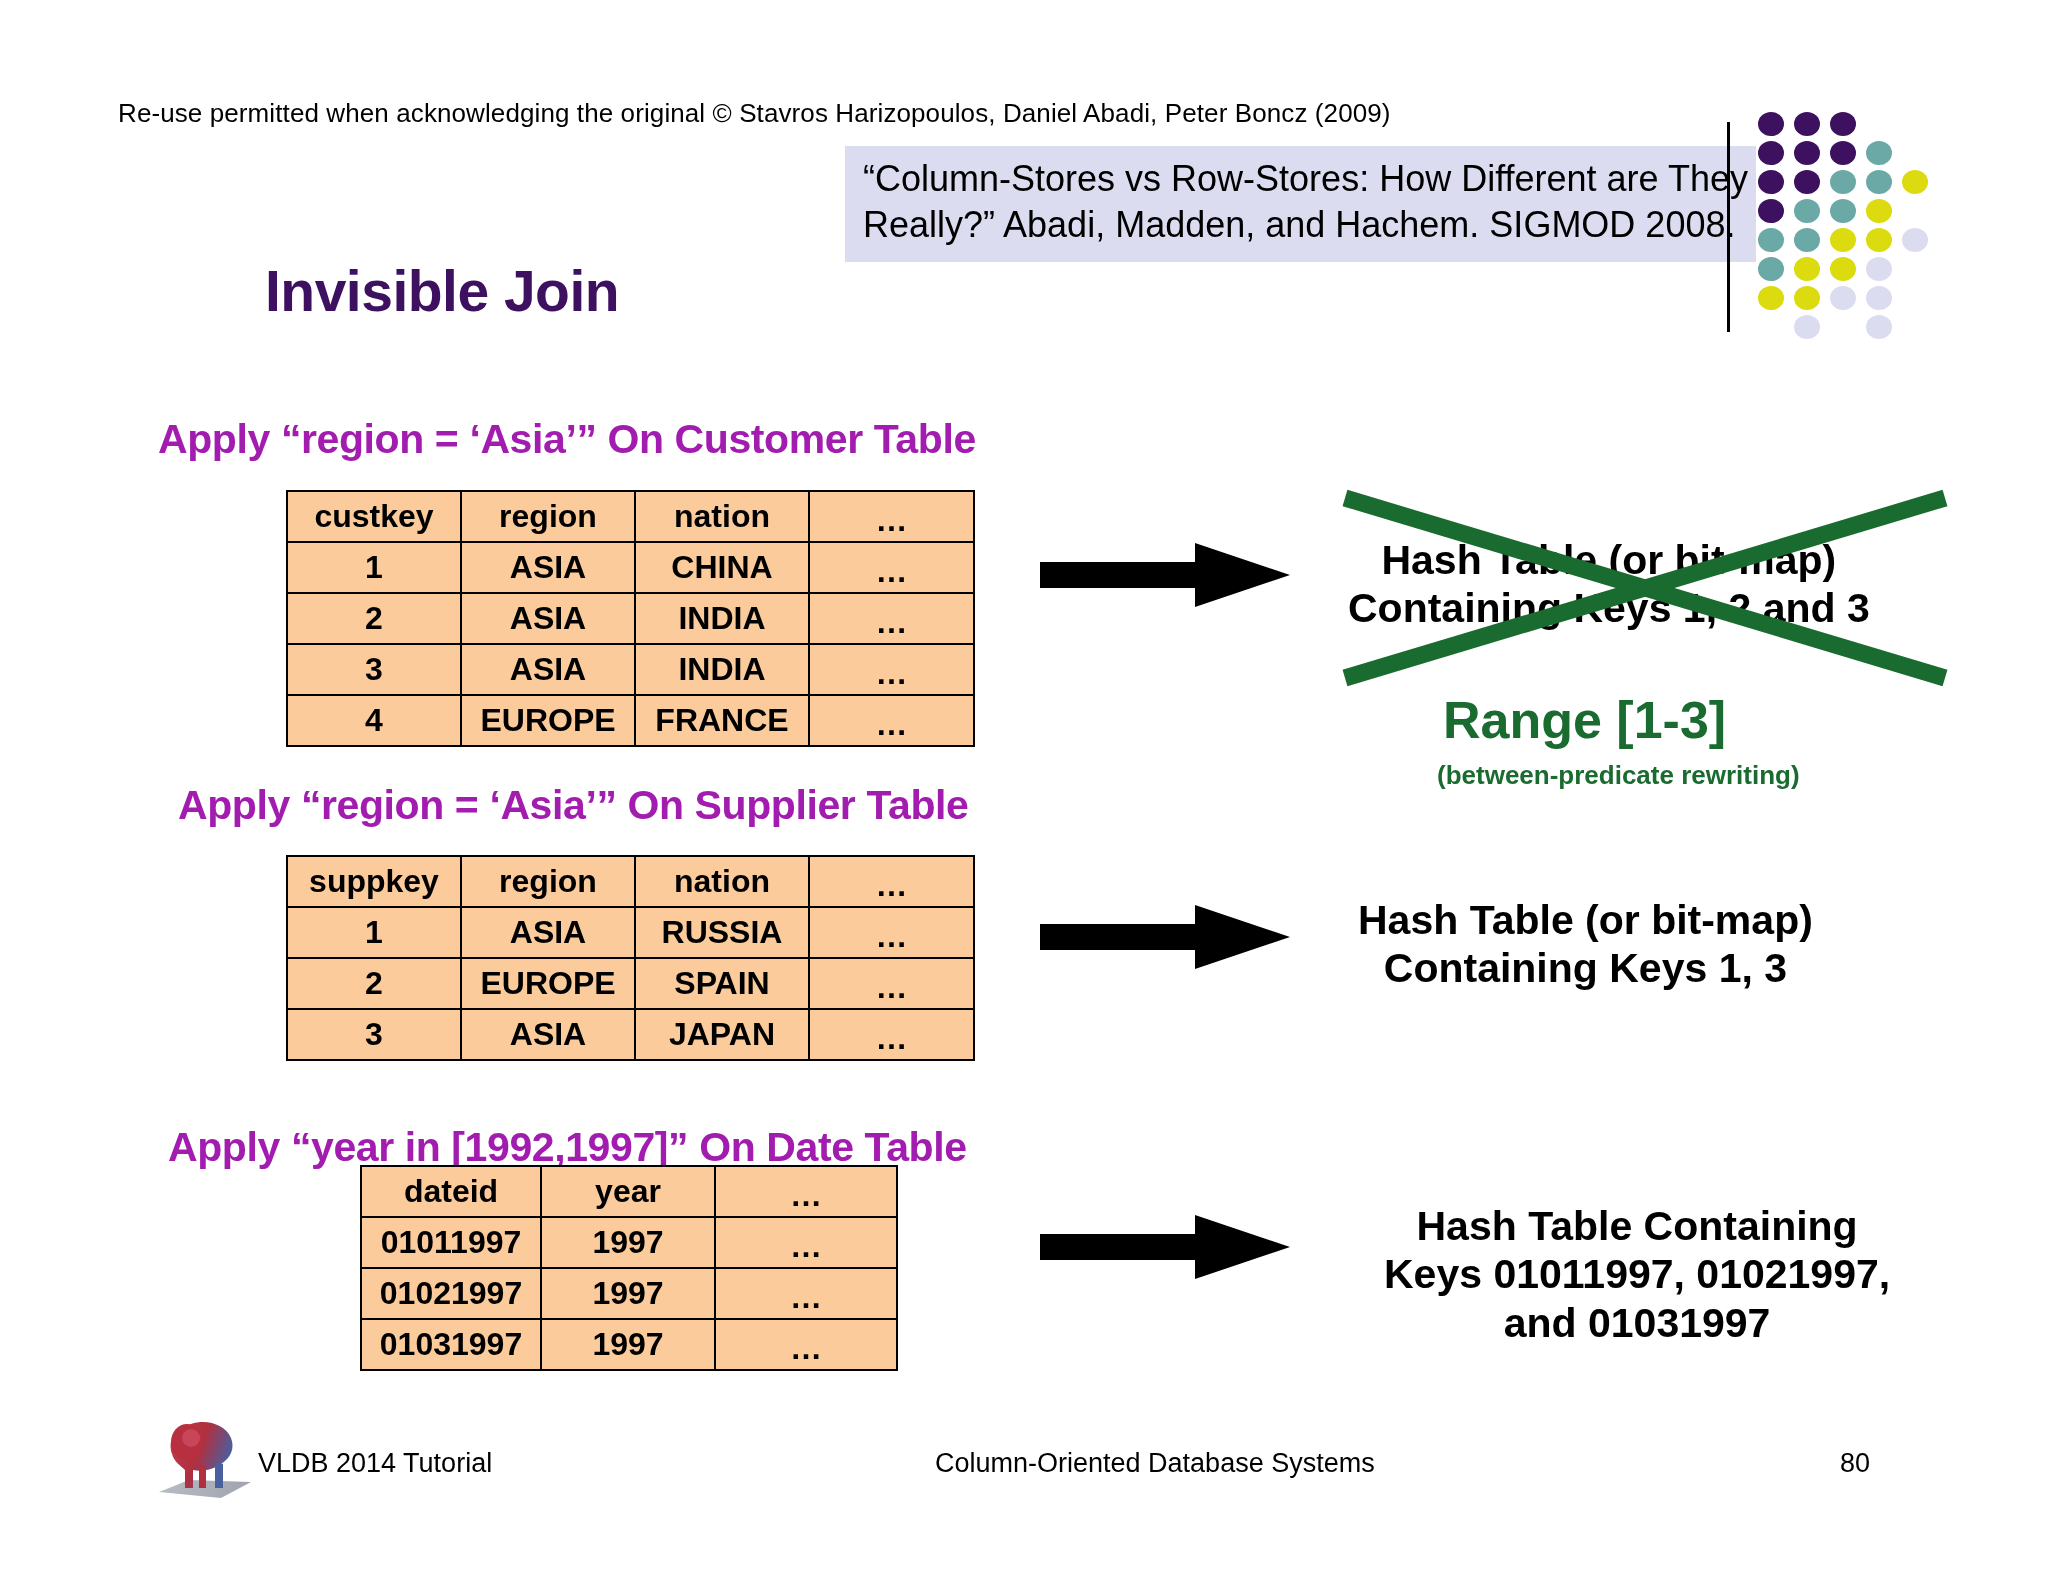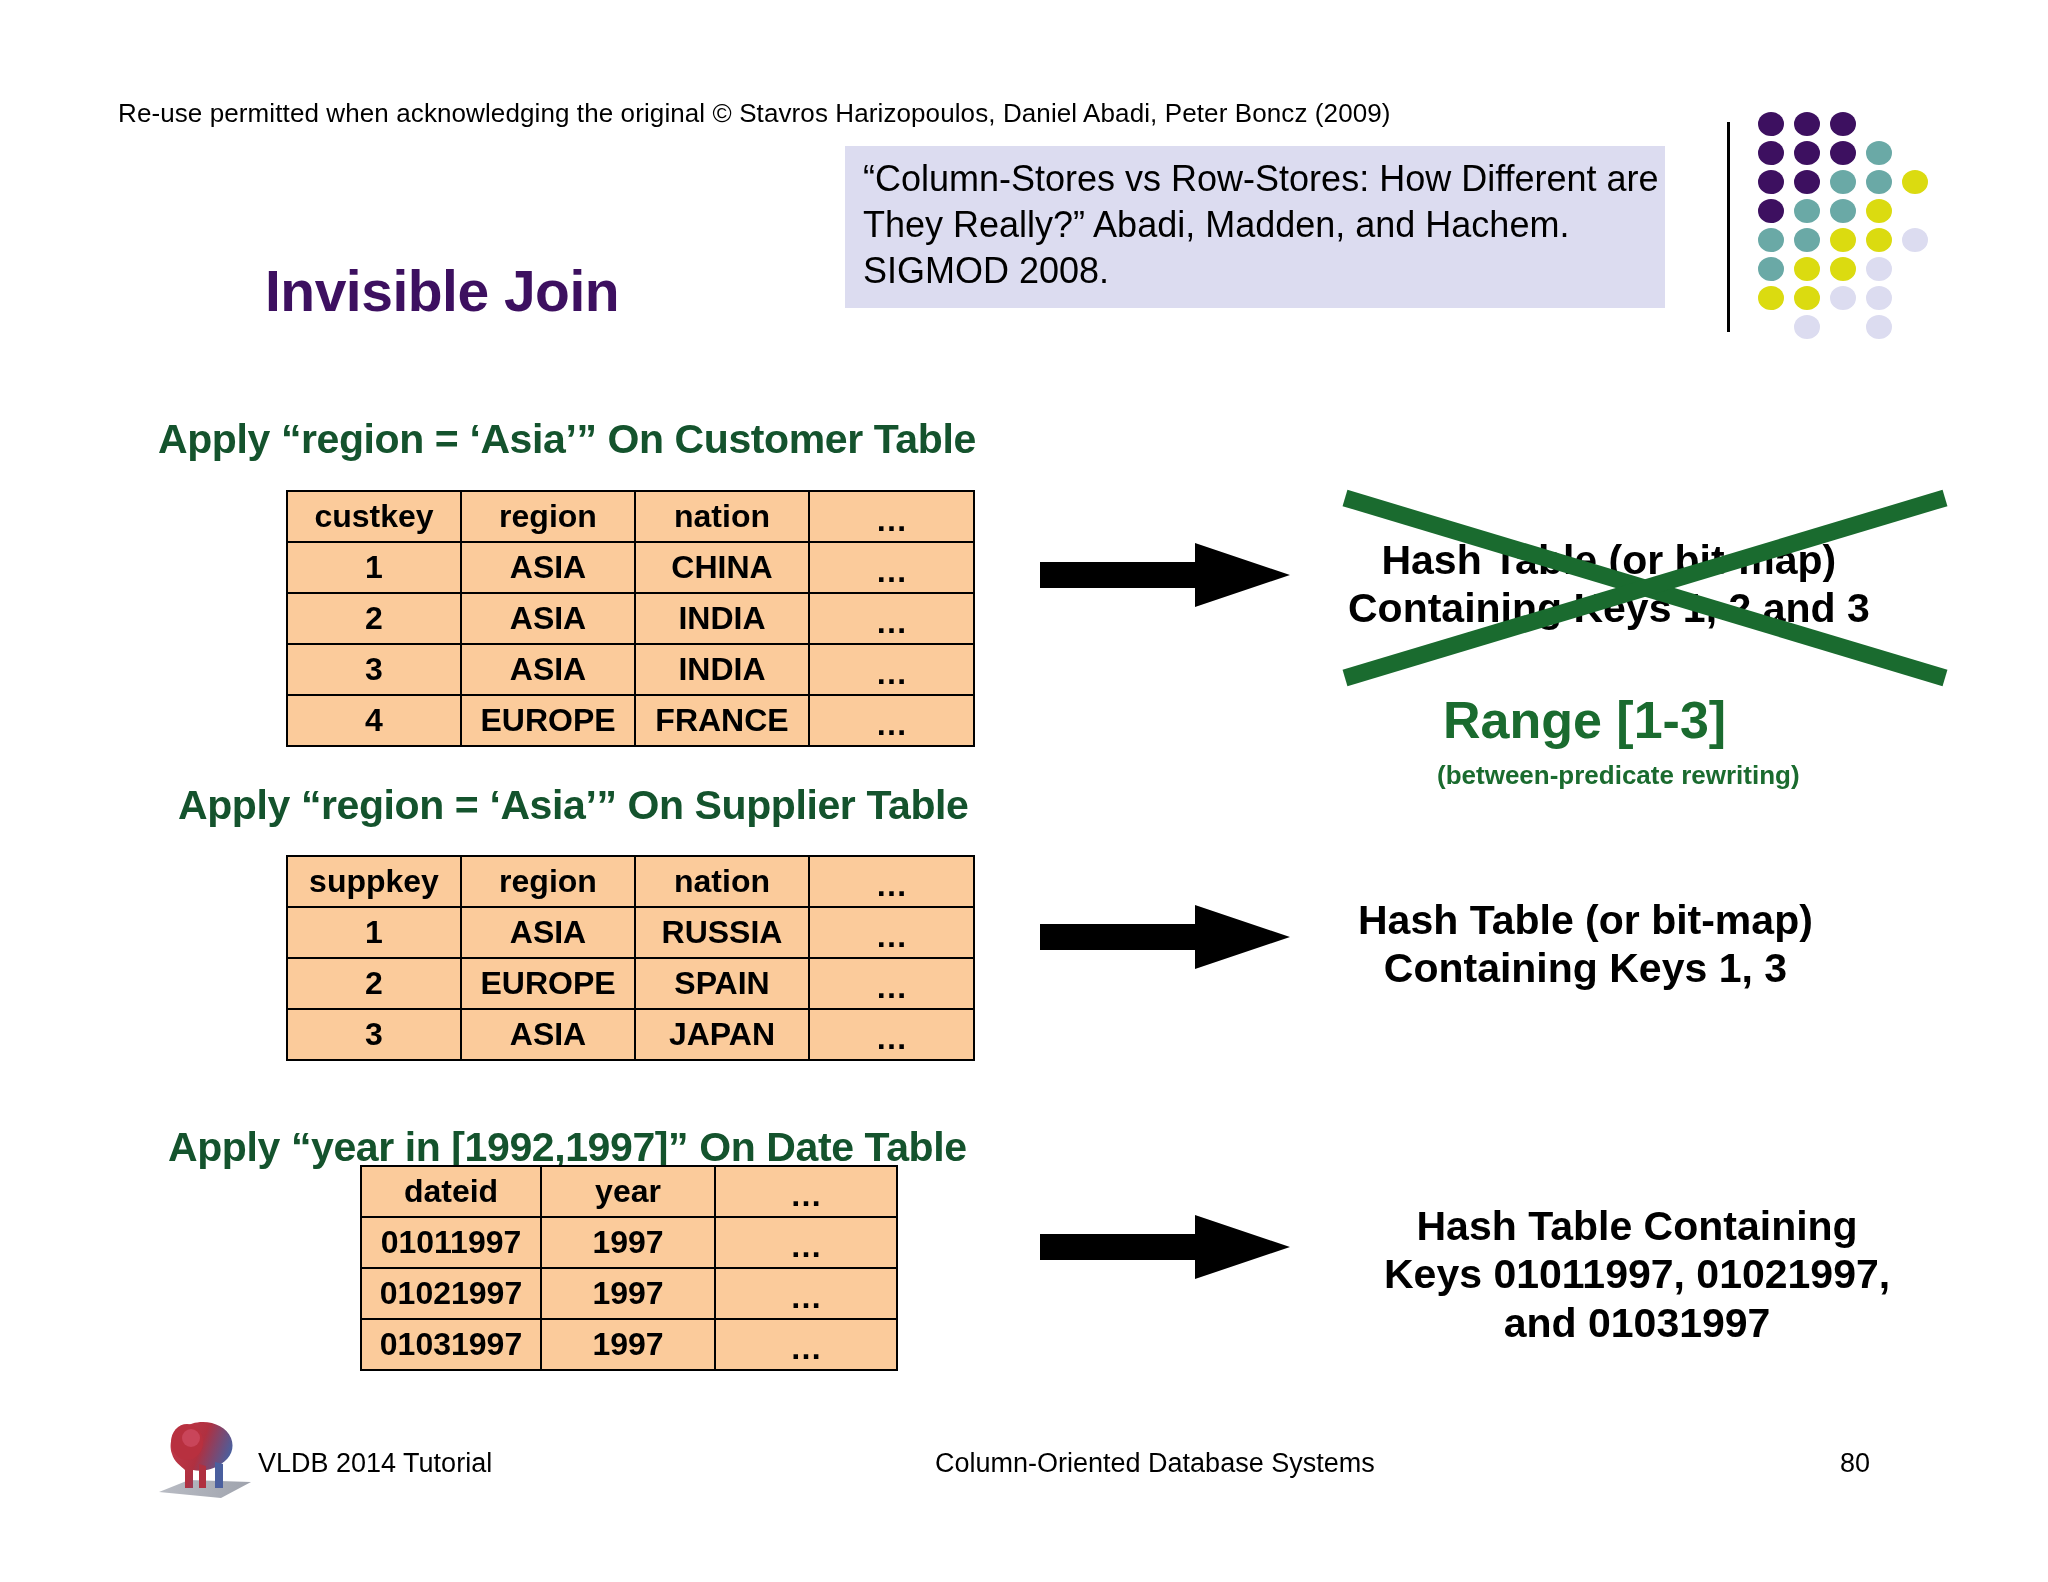--- a/index.html
+++ b/index.html
@@ -30,21 +30,21 @@
     letter-spacing: 0.1px;
     white-space: nowrap;
     color: #000;
   }
 
   
   .citation {
     position: absolute;
     left: 845px;
     top: 146px;
-    width: 820px;
+    width: 911px;
     padding: 10px 2px 14px 18px;
     box-sizing: border-box;
     background: #dcdcf0;
     font-size: 36px;
     line-height: 1.28;
     color: #000;
   }
 
   
   .logo-rule {
@@ -68,21 +68,21 @@
     height: 24px;
     border-radius: 50%;
   }
 
   
   .section-heading {
     position: absolute;
     font-size: 41px;
     font-weight: bold;
     white-space: nowrap;
-    color: #14532d;
+    color: #a21caf;
     letter-spacing: -0.4px;
   }
   #heading-customer { left: 158px; top: 416px; }
   #heading-supplier { left: 178px; top: 782px; }
   #heading-date     { left: 168px; top: 1092px; margin-top: 32px; }
 
   
   .data-table {
     position: absolute;
     border-collapse: collapse;

